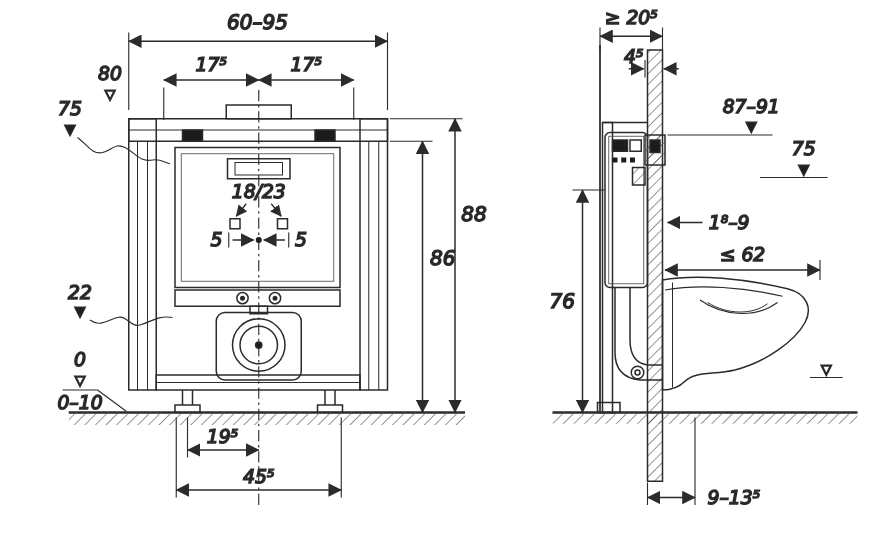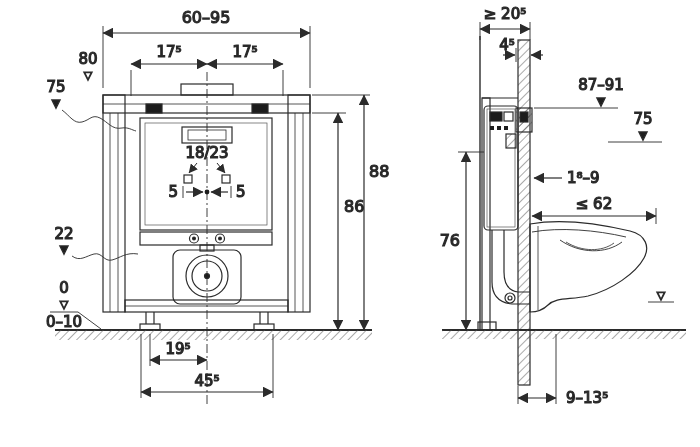--- a/index.html
+++ b/index.html
@@ -1,18 +1,18 @@
 <!DOCTYPE html>
 <html><head>
 <meta charset="utf-8">
 <style>
   html,body{margin:0;padding:0;background:#ffffff;}
   .canvas{
     position:relative;width:700px;height:447px;background:#ffffff;
-    font-family:"DejaVu Sans", sans-serif;overflow:hidden;
+    font-family:"DejaVu Sans", sans-serif;overflow:hidden;font-style:italic;
   }
   svg{position:absolute;left:0;top:0;}
   text{fill:#1f1f1f;font-family:"DejaVu Sans", sans-serif;}
   .dim{font-size:15px;}
   .dim-lg{font-size:16px;}
   .tri{font-size:11px;}
 </style>
 </head>
 <body>
 

